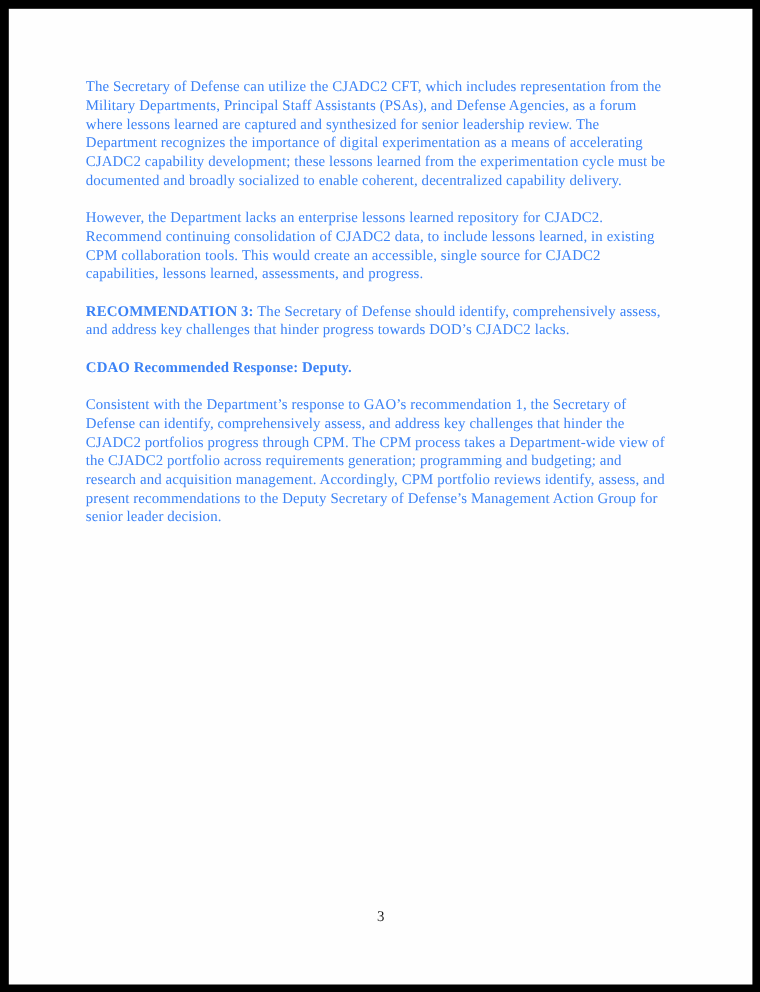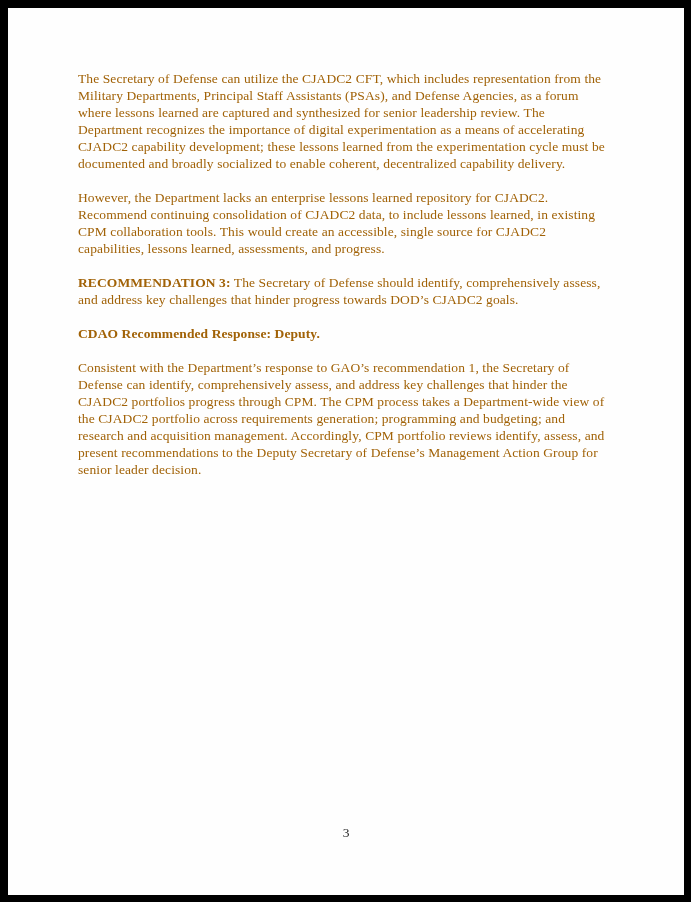--- a/index.html
+++ b/index.html
@@ -30,21 +30,21 @@
   .content {
     position: absolute;
     left: 70px;
     top: 62px;
     width: 535px;
   }
   .para {
     margin: 0 0 17px 0;
     font-size: 13.5px;
     line-height: 17px;
-    color: #a16207;
+    color: #3b82f6;
     text-align: left;
     letter-spacing: 0.1px;
   }
   .bold {
     font-weight: bold;
     font-family: Liberation Serif, serif;
   }
   .page-number {
     position: absolute;
     left: 0;
@@ -61,21 +61,21 @@
 <div class="scan-frame"></div>
 
 <div class="page">
 
   <div class="content">
 
     <p class="para">The Secretary of Defense can utilize the CJADC2 CFT, which includes representation from the Military Departments, Principal Staff Assistants (PSAs), and Defense Agencies, as a forum where lessons learned are captured and synthesized for senior leadership review. The Department recognizes the importance of digital experimentation as a means of accelerating CJADC2 capability development; these lessons learned from the experimentation cycle must be documented and broadly socialized to enable coherent, decentralized capability delivery.</p>
 
     <p class="para">However, the Department lacks an enterprise lessons learned repository for CJADC2. Recommend continuing consolidation of CJADC2 data, to include lessons learned, in existing CPM collaboration tools. This would create an accessible, single source for CJADC2 capabilities, lessons learned, assessments, and progress.</p>
 
-    <p class="para"><span class="bold">RECOMMENDATION 3:</span><span> The Secretary of Defense should identify, comprehensively assess, and address key challenges that hinder progress towards DOD’s CJADC2 goals.</span></p>
+    <p class="para"><span class="bold">RECOMMENDATION 3:</span><span> The Secretary of Defense should identify, comprehensively assess, and address key challenges that hinder progress towards DOD’s CJADC2 lacks.</span></p>
 
     <p class="para bold">CDAO Recommended Response: Deputy.</p>
 
     <p class="para">Consistent with the Department’s response to GAO’s recommendation 1, the Secretary of Defense can identify, comprehensively assess, and address key challenges that hinder the CJADC2 portfolios progress through CPM. The CPM process takes a Department-wide view of the CJADC2 portfolio across requirements generation; programming and budgeting; and research and acquisition management. Accordingly, CPM portfolio reviews identify, assess, and present recommendations to the Deputy Secretary of Defense’s Management Action Group for senior leader decision.</p>
 
   </div>
 
   <div class="page-number">3</div>
 
 </div>

